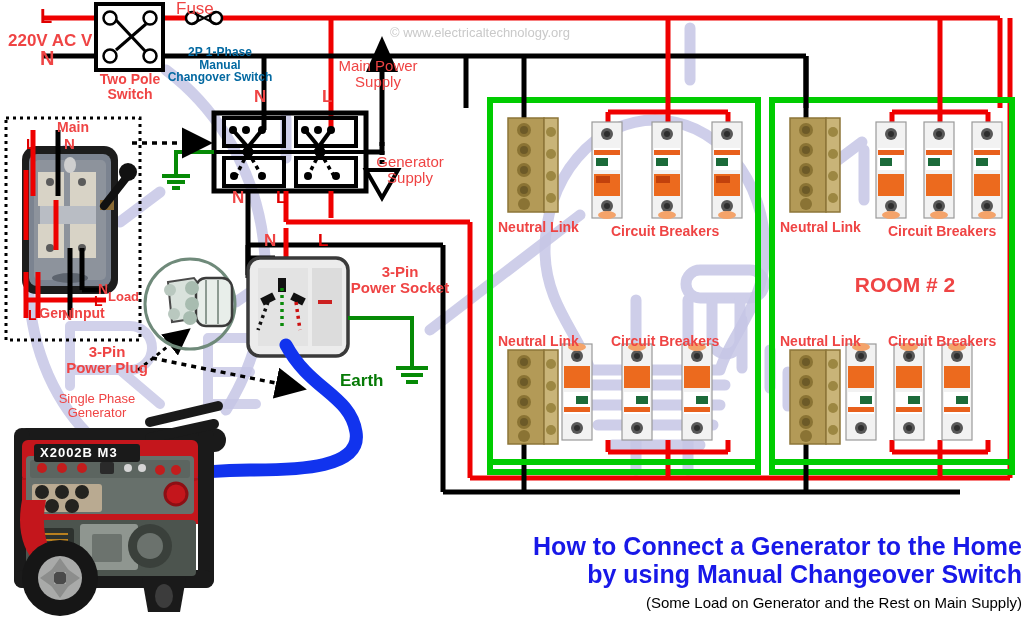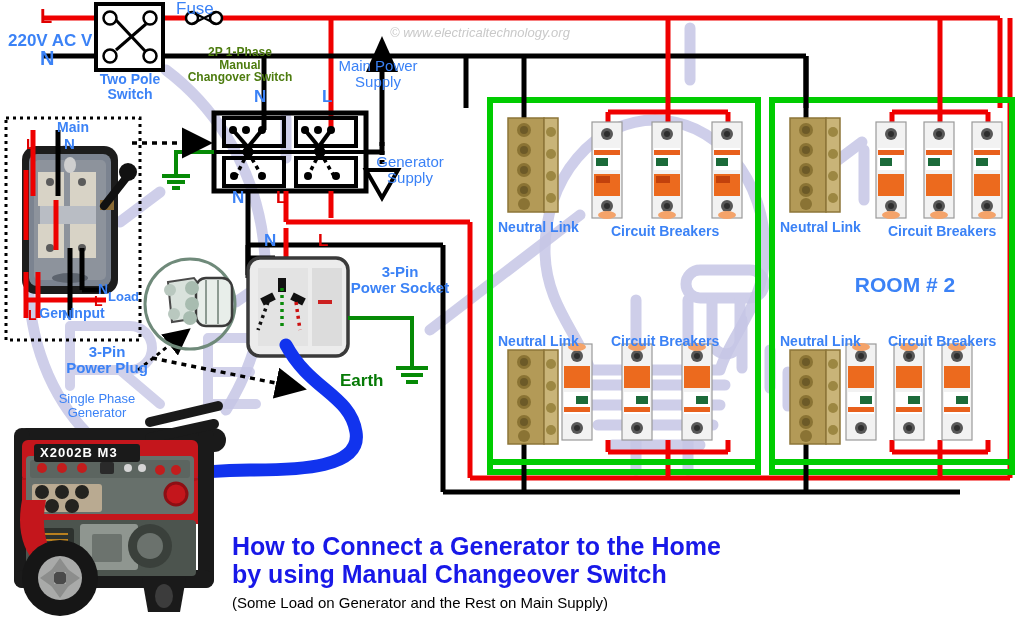--- a/index.html
+++ b/index.html
@@ -1,28 +1,28 @@
 <!DOCTYPE html>
 <html><head>
 <meta charset="utf-8">
 <style>
   html,body{margin:0;padding:0;background:#fff;}
   body{width:1024px;height:628px;position:relative;overflow:hidden;
        font-family:"Liberation Sans",sans-serif;}
   #stage{position:absolute;left:0;top:0;width:1024px;height:628px;}
   svg.layer{position:absolute;left:0;top:0;width:1024px;height:628px;}
-  .lbl{position:absolute;font-family:"Liberation Sans",sans-serif;color:#3b82f6;
+  .lbl{position:absolute;font-family:"Liberation Sans",sans-serif;color:#ef4444;
        white-space:pre;line-height:1.05;}
   .b{font-weight:bold;}
   .ctr{text-align:center;}
-  .blue{color:#4d7c0f;margin-left:20px;}
+  .blue{color:#0369a1;}
   .green{color:#067a06;}
   .red{color:#e00000;}
   .wm{position:absolute;color:#c9c9c9;font-size:13px;}
-  .title{position:absolute;text-align:left;width:100%;}
+  .title{position:absolute;text-align:right;width:100%;}
   .t1{font-size:25px;font-weight:bold;color:#1818e8;}
   .t2{font-size:15px;color:#000;}
 </style>
 </head>
 <body>
 
 <div id="stage">
 
   <svg class="layer">
     <g stroke="#c6c6e6" stroke-width="11" fill="none" stroke-linecap="round" stroke-linejoin="round" opacity="0.85">
@@ -638,21 +638,21 @@
     </g>
   </svg>
 
   <div class="lbl b red" style="left:40px;top:6px;font-size:20px;">L</div>
   <div class="lbl b" style="left:8px;top:32px;font-size:17px;">220V AC V</div>
   <div class="lbl b" style="left:40px;top:48px;font-size:20px;">N</div>
   <div class="lbl" style="left:176px;top:0px;font-size:17px;">Fuse</div>
   <div class="lbl b ctr" style="left:72px;top:72px;width:116px;font-size:14px;">Two Pole
 Switch</div>
 
-  <div class="wm" style="left:390px;top:25px;font-style:italic;">© www.electricaltechnology.org</div>
+  <div class="wm" style="left:390px;top:25px;">© www.electricaltechnology.org</div>
 
   <div class="lbl b blue ctr" style="left:160px;top:46px;width:120px;font-size:12px;">2P 1-Phase
 Manual
 Changover Switch</div>
 
   <div class="lbl b" style="left:254px;top:88px;font-size:17px;">N</div>
   <div class="lbl b" style="left:322px;top:88px;font-size:17px;">L</div>
   <div class="lbl b" style="left:232px;top:189px;font-size:17px;">N</div>
   <div class="lbl b red" style="left:276px;top:189px;font-size:17px;">L</div>
 

